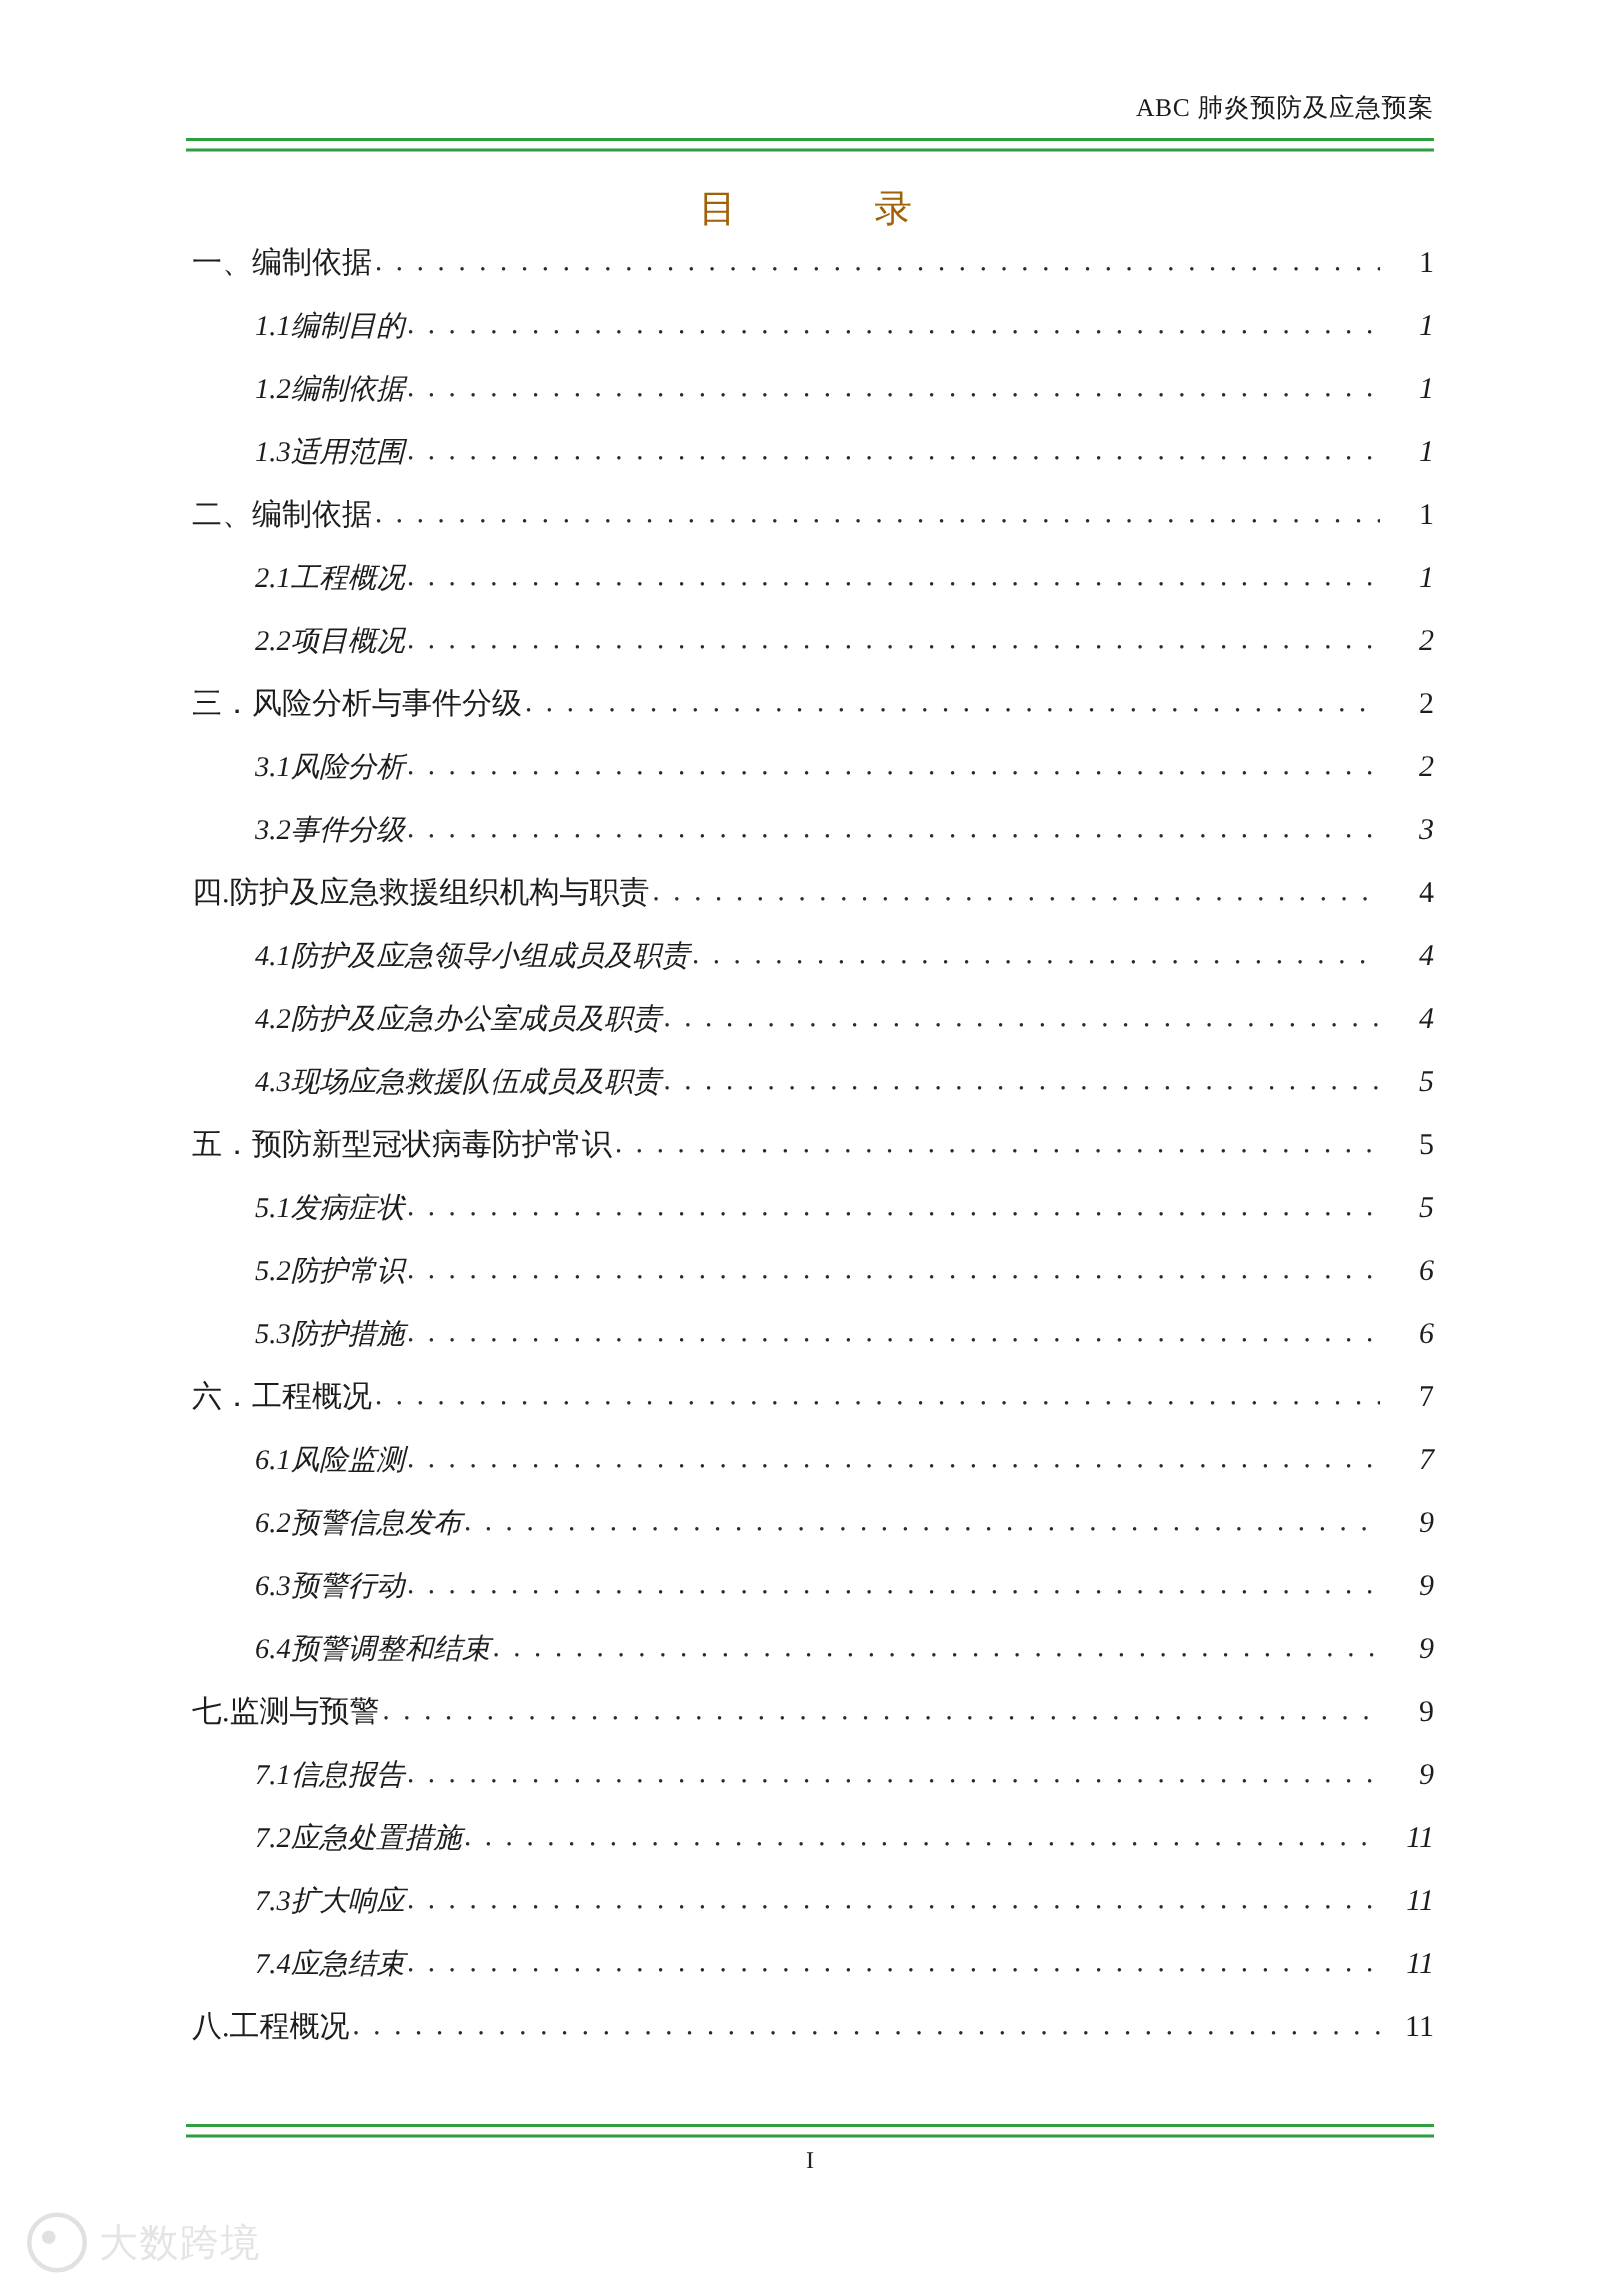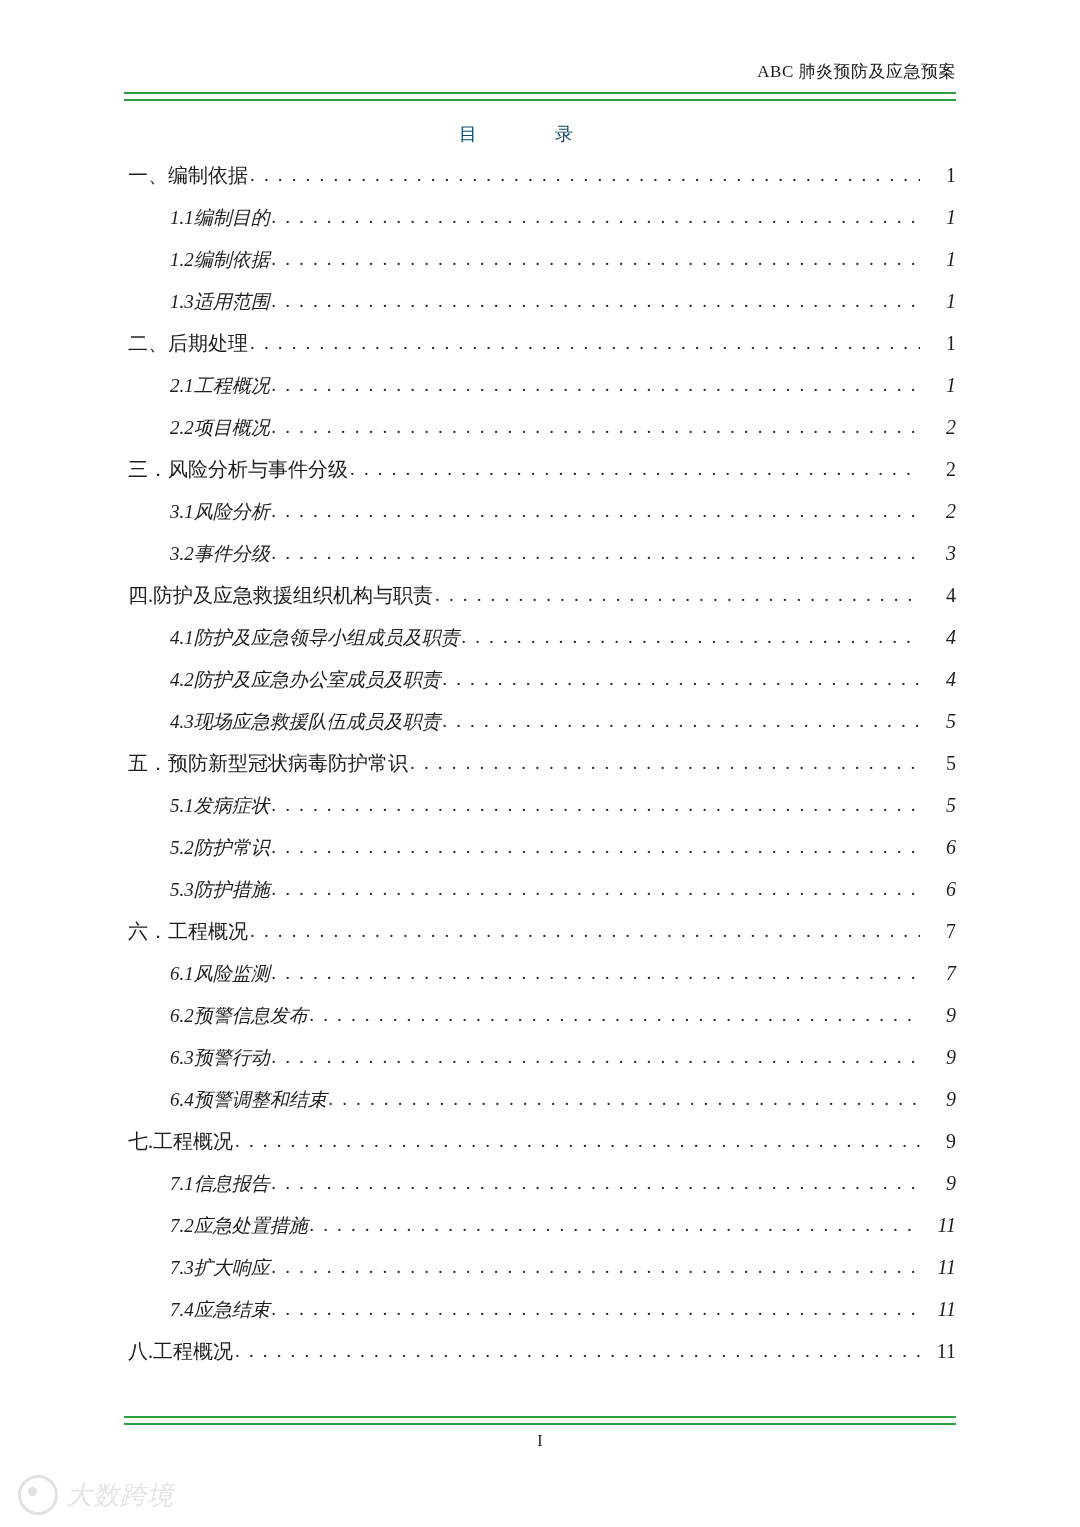--- a/index.html
+++ b/index.html
@@ -62,26 +62,26 @@
     top: 1432px;
     width: 832px;
     text-align: center;
     font-family: "Liberation Serif", serif;
     font-size: 16px;
     color: #222;
   }
   
   .toc-title {
     position: absolute;
-    left: 107px;
+    left: 128px;
     top: 122px;
     width: 832px;
     text-align: center;
-    font-size: 18px;
-    color: #0c4a6e;
+    font-size: 25px;
+    color: #a16207;
     letter-spacing: 14px;
     font-family: "Liberation Serif", serif;
   }
   
   .toc {
     position: absolute;
     left: 124px;
     top: 165px;
     width: 832px;
   }
@@ -125,21 +125,20 @@
     color: #1d1d1d;
   }
   
   .watermark {
     position: absolute;
     left: 18px;
     bottom: 12px;
     display: flex;
     align-items: center;
     opacity: 0.45;
-    font-style: italic;
   }
   .wm-logo {
     width: 34px;
     height: 34px;
     border-radius: 50%;
     border: 3px solid #bdbdbd;
     position: relative;
     margin-right: 8px;
   }
   .wm-logo:after {
@@ -187,21 +186,21 @@
         <span class="toc-label">1.2编制依据</span>
         <span class="toc-dots">. . . . . . . . . . . . . . . . . . . . . . . . . . . . . . . . . . . . . . . . . . . . . . . . . . . . . . . . . . . . . . . . . . . . . . . . . . . . . . . . . . . . . . . . . . . . . . . . . . . .</span>
         <span class="toc-page">1</span>
       </div>
       <div class="toc-entry level2">
         <span class="toc-label">1.3适用范围</span>
         <span class="toc-dots">. . . . . . . . . . . . . . . . . . . . . . . . . . . . . . . . . . . . . . . . . . . . . . . . . . . . . . . . . . . . . . . . . . . . . . . . . . . . . . . . . . . . . . . . . . . . . . . . . . . .</span>
         <span class="toc-page">1</span>
       </div>
       <div class="toc-entry level1">
-        <span class="toc-label">二、后期处理</span>
+        <span class="toc-label">二、编制依据</span>
         <span class="toc-dots">. . . . . . . . . . . . . . . . . . . . . . . . . . . . . . . . . . . . . . . . . . . . . . . . . . . . . . . . . . . . . . . . . . . . . . . . . . . . . . . . . . . . . . . . . . . . . . . . . . . .</span>
         <span class="toc-page">1</span>
       </div>
       <div class="toc-entry level2">
         <span class="toc-label">2.1工程概况</span>
         <span class="toc-dots">. . . . . . . . . . . . . . . . . . . . . . . . . . . . . . . . . . . . . . . . . . . . . . . . . . . . . . . . . . . . . . . . . . . . . . . . . . . . . . . . . . . . . . . . . . . . . . . . . . . .</span>
         <span class="toc-page">1</span>
       </div>
       <div class="toc-entry level2">
         <span class="toc-label">2.2项目概况</span>
@@ -282,21 +281,21 @@
         <span class="toc-label">6.3预警行动</span>
         <span class="toc-dots">. . . . . . . . . . . . . . . . . . . . . . . . . . . . . . . . . . . . . . . . . . . . . . . . . . . . . . . . . . . . . . . . . . . . . . . . . . . . . . . . . . . . . . . . . . . . . . . . . . . .</span>
         <span class="toc-page">9</span>
       </div>
       <div class="toc-entry level2">
         <span class="toc-label">6.4预警调整和结束</span>
         <span class="toc-dots">. . . . . . . . . . . . . . . . . . . . . . . . . . . . . . . . . . . . . . . . . . . . . . . . . . . . . . . . . . . . . . . . . . . . . . . . . . . . . . . . . . . . . . . . . . . . . . . . . . . .</span>
         <span class="toc-page">9</span>
       </div>
       <div class="toc-entry level1">
-        <span class="toc-label">七.工程概况</span>
+        <span class="toc-label">七.监测与预警</span>
         <span class="toc-dots">. . . . . . . . . . . . . . . . . . . . . . . . . . . . . . . . . . . . . . . . . . . . . . . . . . . . . . . . . . . . . . . . . . . . . . . . . . . . . . . . . . . . . . . . . . . . . . . . . . . .</span>
         <span class="toc-page">9</span>
       </div>
       <div class="toc-entry level2">
         <span class="toc-label">7.1信息报告</span>
         <span class="toc-dots">. . . . . . . . . . . . . . . . . . . . . . . . . . . . . . . . . . . . . . . . . . . . . . . . . . . . . . . . . . . . . . . . . . . . . . . . . . . . . . . . . . . . . . . . . . . . . . . . . . . .</span>
         <span class="toc-page">9</span>
       </div>
       <div class="toc-entry level2">
         <span class="toc-label">7.2应急处置措施</span>

